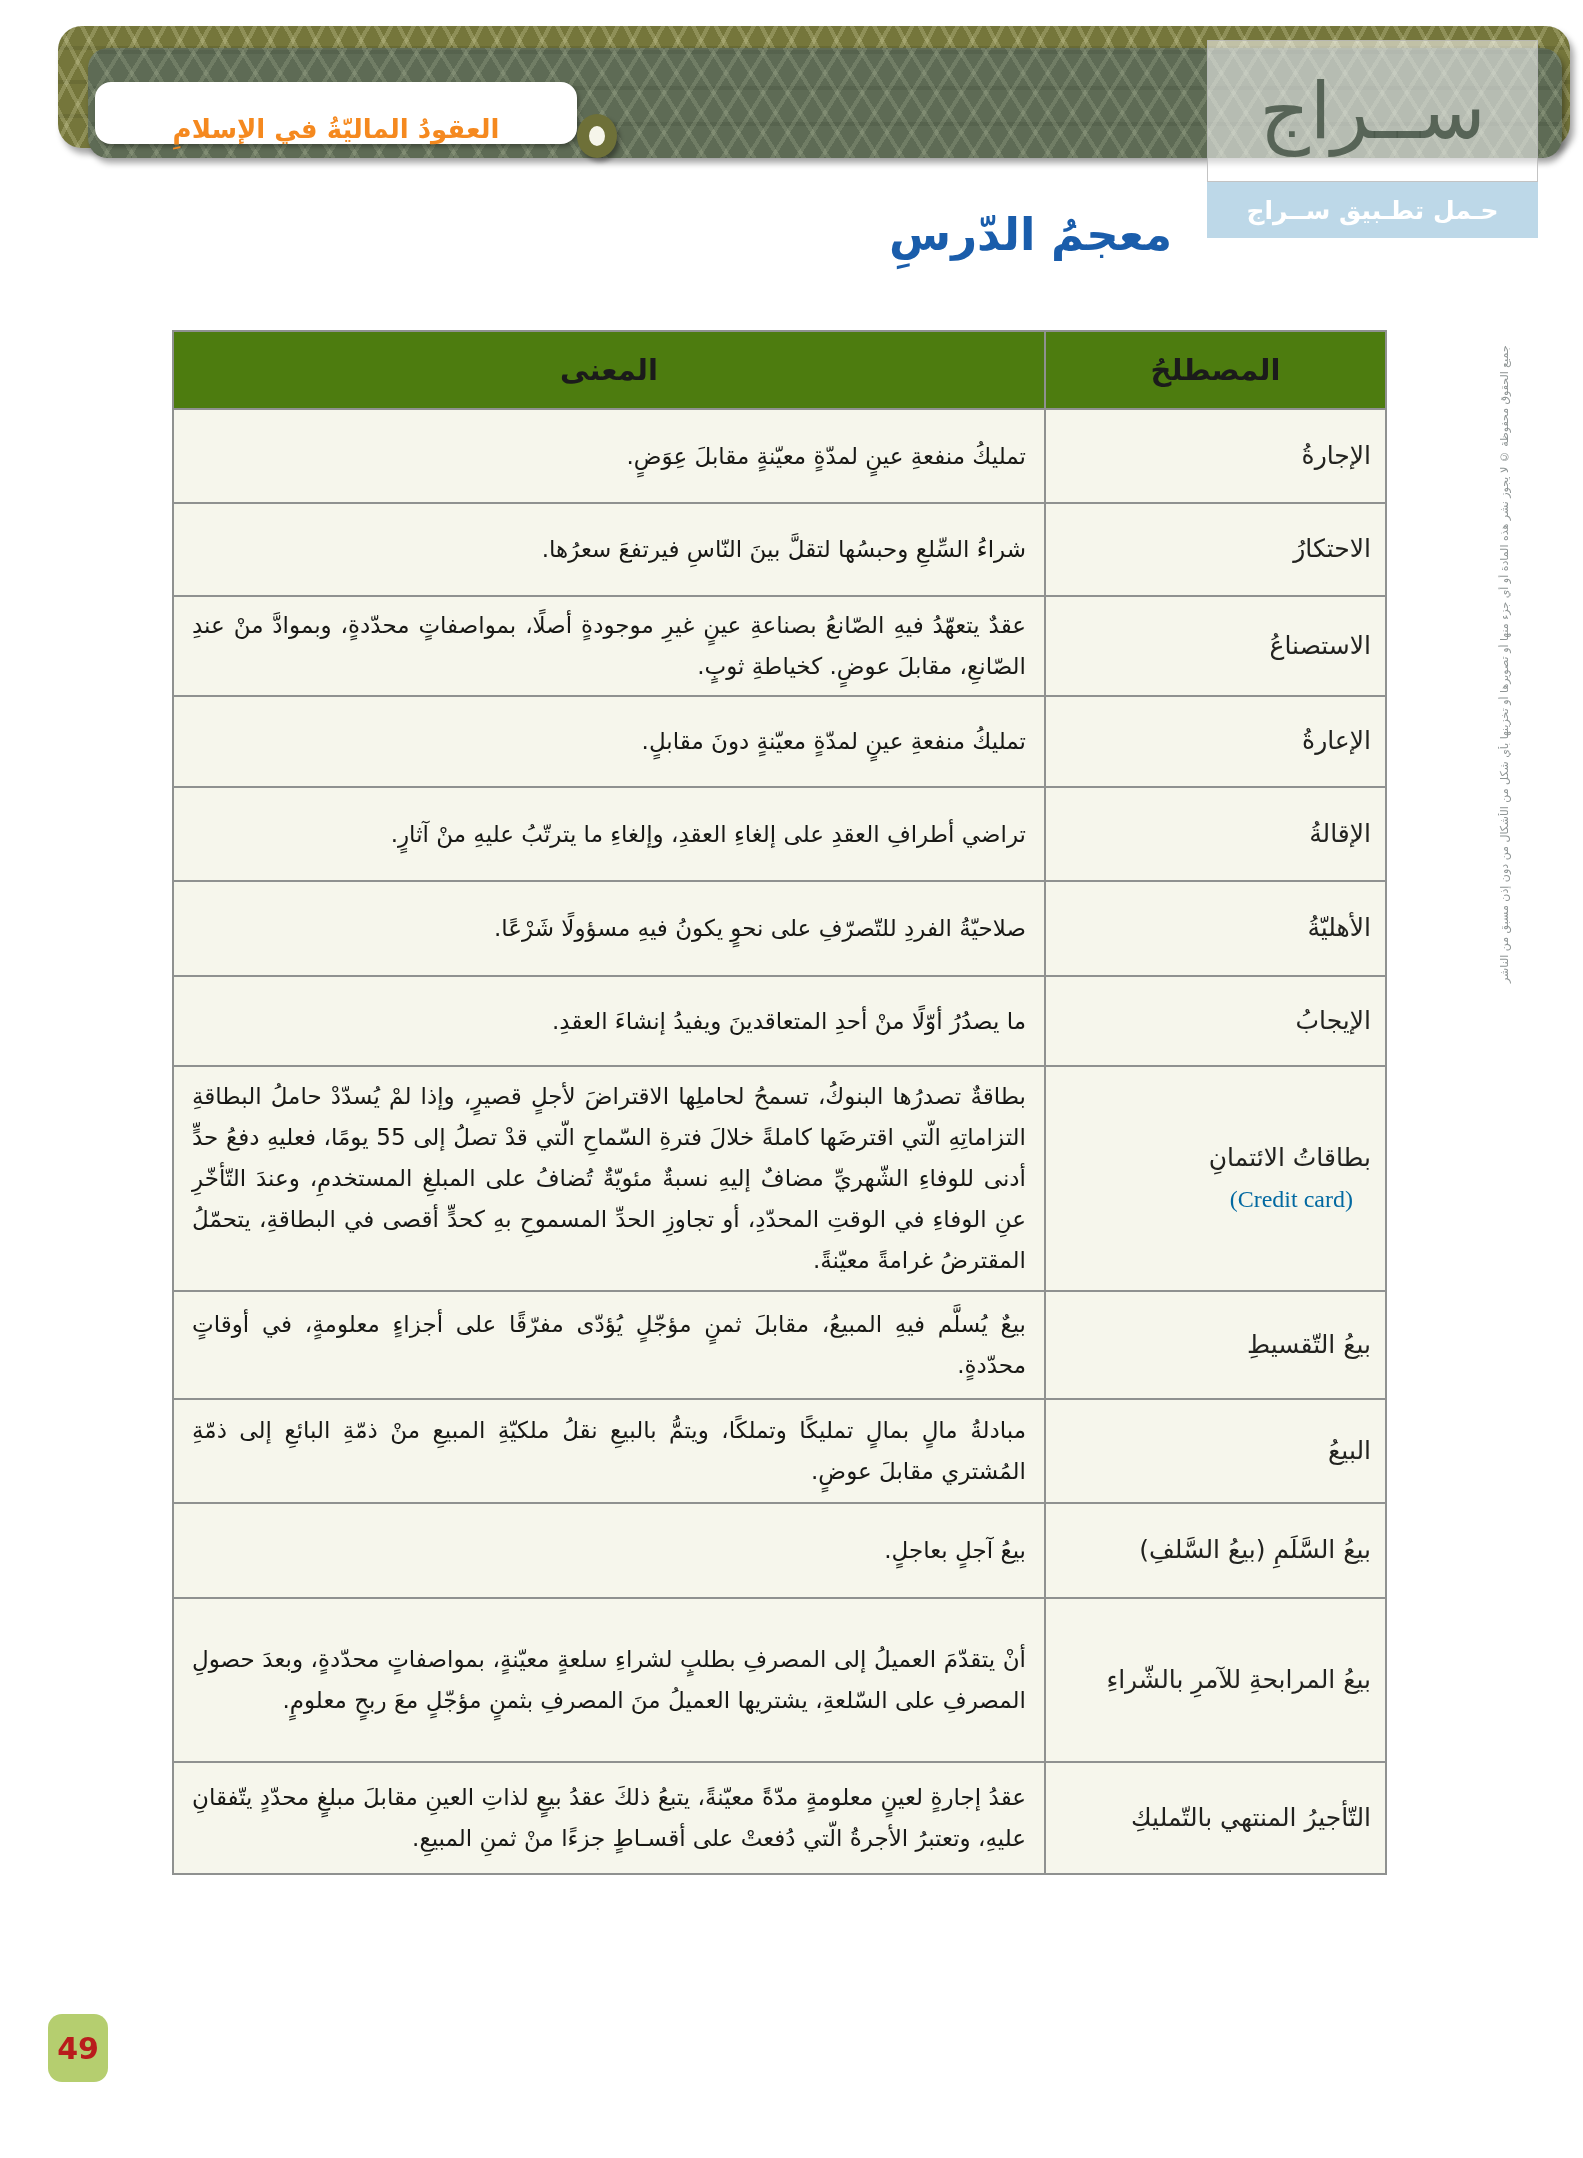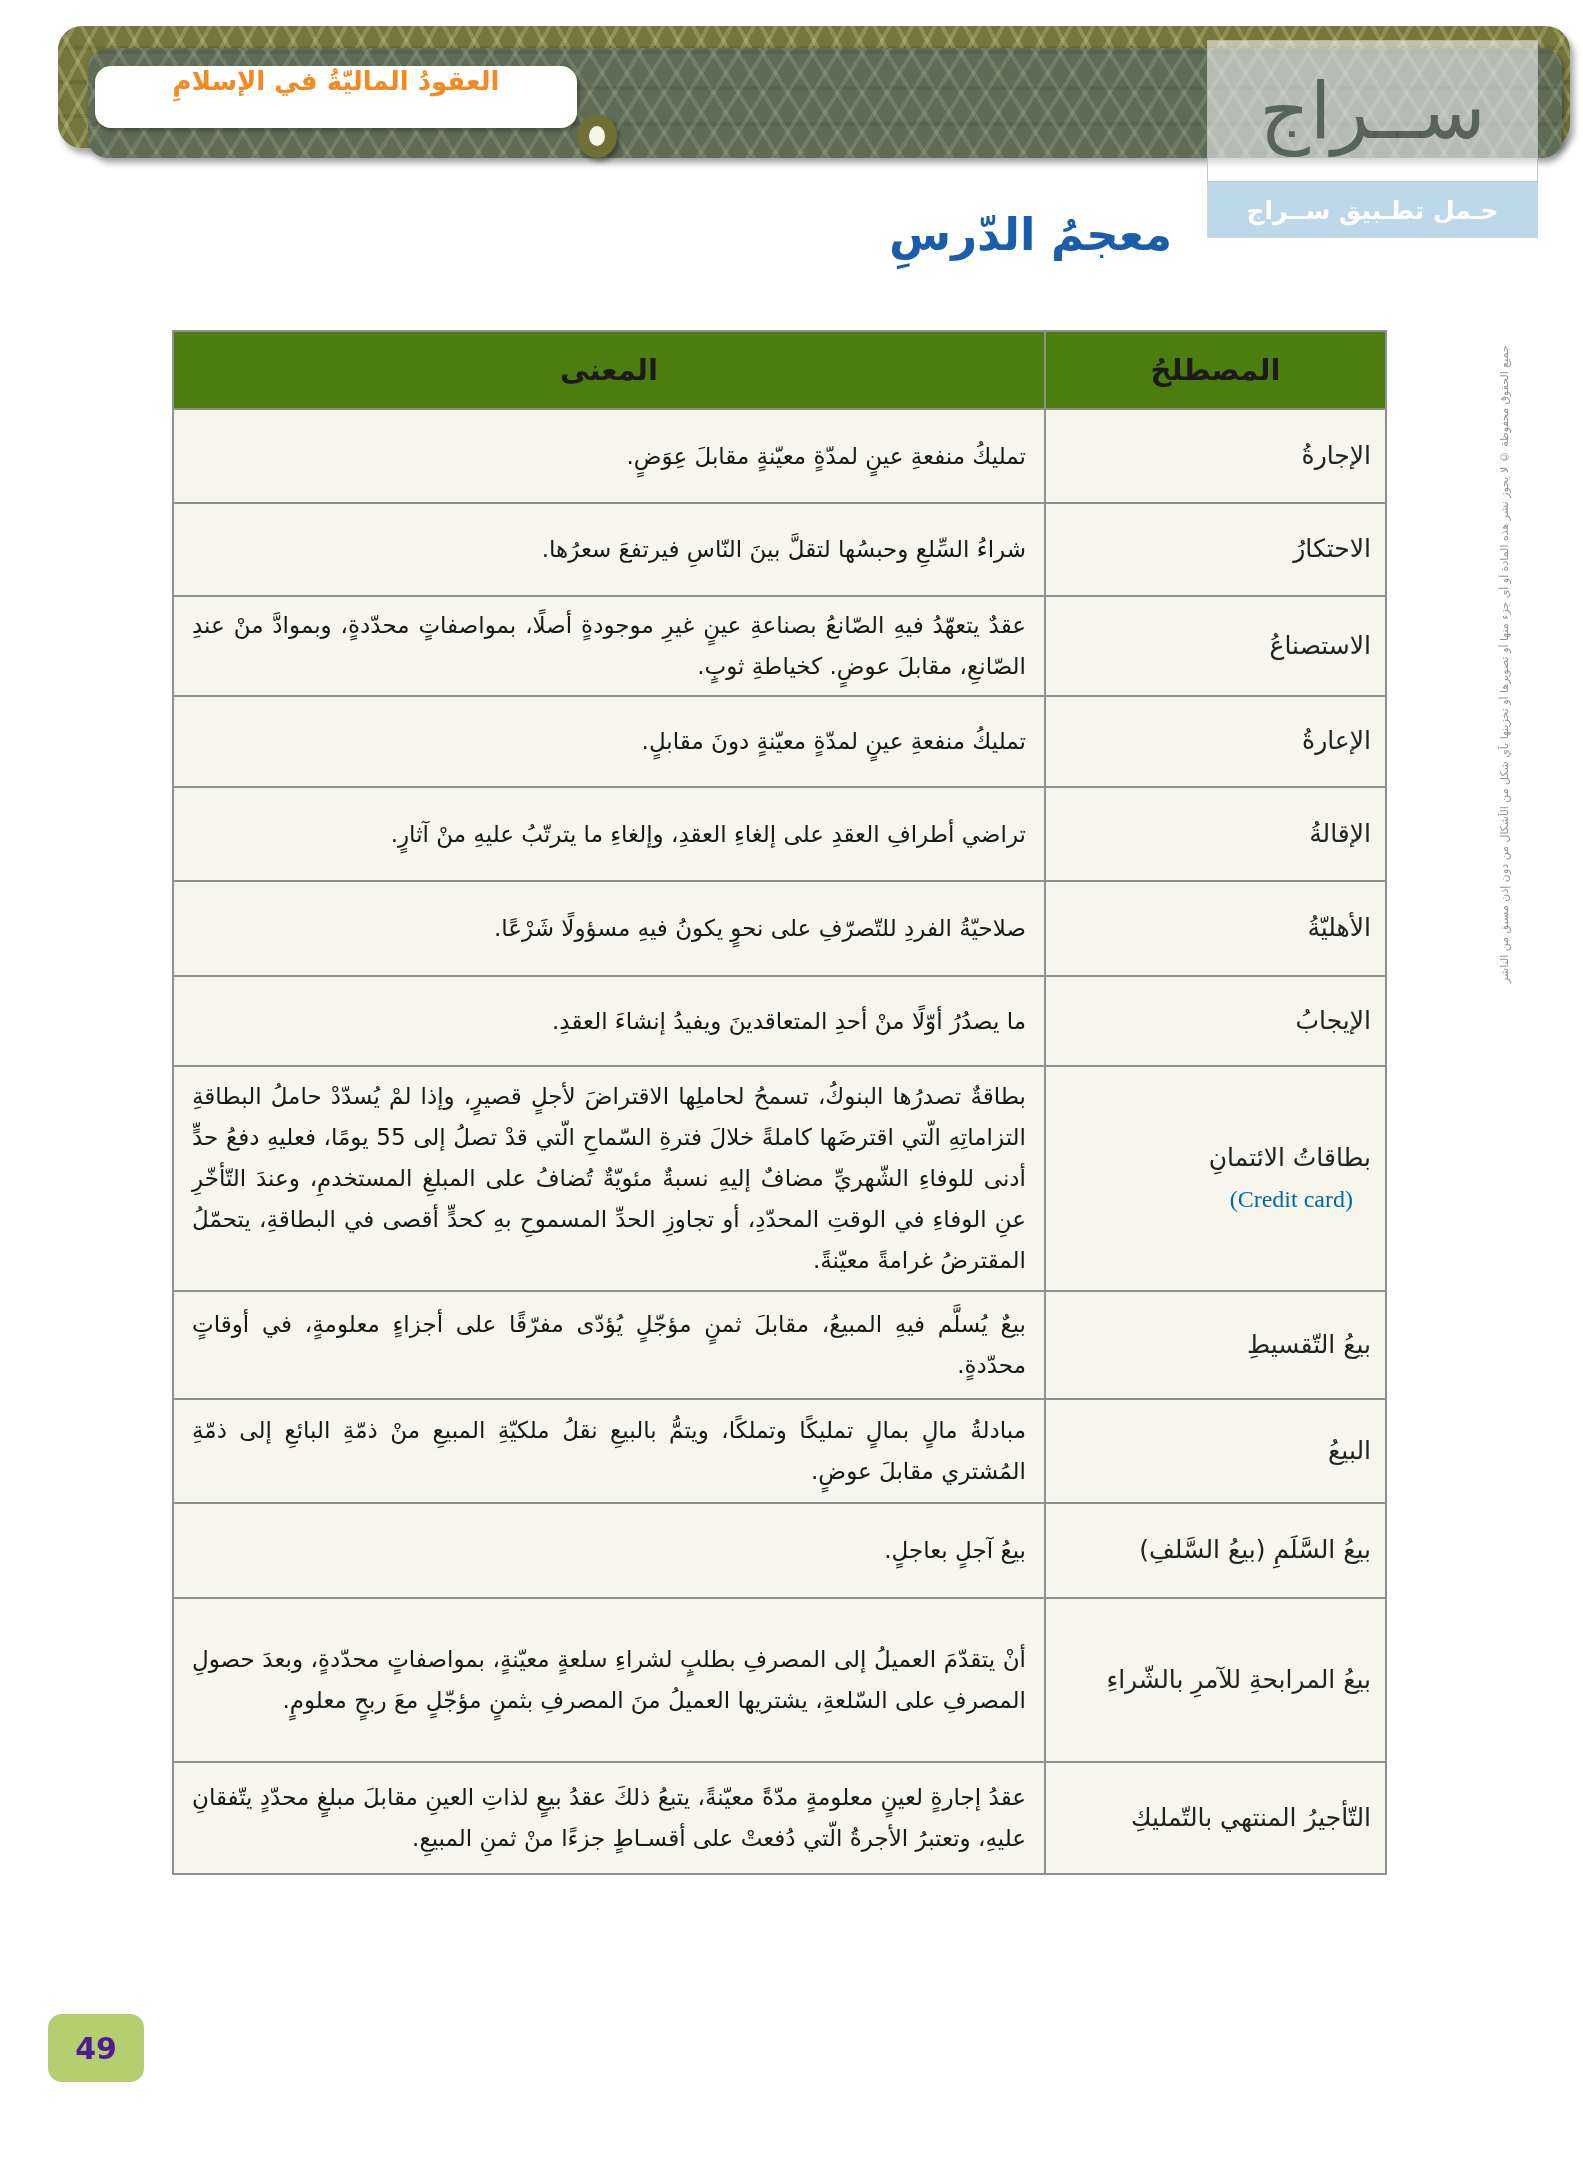--- a/index.html
+++ b/index.html
@@ -31,26 +31,26 @@
     width: 1474px; height: 110px;
     background-color: #5E6B55;
     background-image:
       repeating-linear-gradient(58deg, transparent 0 17px, rgba(210,220,185,0.16) 17px 21px),
       repeating-linear-gradient(-58deg, transparent 0 17px, rgba(210,220,185,0.16) 17px 21px),
       repeating-linear-gradient(0deg, transparent 0 32px, rgba(30,40,25,0.12) 32px 36px);
     border-radius: 20px;
     box-shadow: 3px 5px 6px rgba(0,0,0,0.35);
   }
   .lesson-pill {
-    position: absolute; left: 95px; top: 66px;
+    position: absolute; left: 95px; top: 82px;
     width: 482px; height: 62px;
     background: #ffffff;
     border-radius: 16px;
     box-shadow: 2px 3px 4px rgba(0,0,0,0.3);
-    display: flex; align-items: flex-start; justify-content: center;
+    display: flex; align-items: flex-end; justify-content: center;
   }
   .lesson-pill span {
     color: #F5891F; font-weight: bold; font-size: 26px;
   }
   .ring-deco {
     position: absolute; left: 577px; top: 114px;
     width: 40px; height: 44px;
     border: 12px solid #6E7038;
     border-radius: 50%;
     background: #f6f5ea;
@@ -152,25 +152,25 @@
     transform: rotate(180deg);
     font-size: 11px; color: #8e9494;
     letter-spacing: 0.5px;
     overflow: hidden;
     white-space: nowrap;
   }
 
   
   .page-number {
     position: absolute; left: 48px; top: 2014px;
-    width: 96px; height: 68px;
+    width: 60px; height: 68px;
     background: #B5CE6F;
     border-radius: 14px;
     display: flex; align-items: center; justify-content: center;
-    color: #4c1d95; font-size: 30px; font-weight: bold;
+    color: #b91c1c; font-size: 30px; font-weight: bold;
     direction: ltr;
   }
 </style>
 </head>
 <body>
 
 <div class="page">
 
   <div class="band-outer"></div>
   <div class="band-inner"></div>

